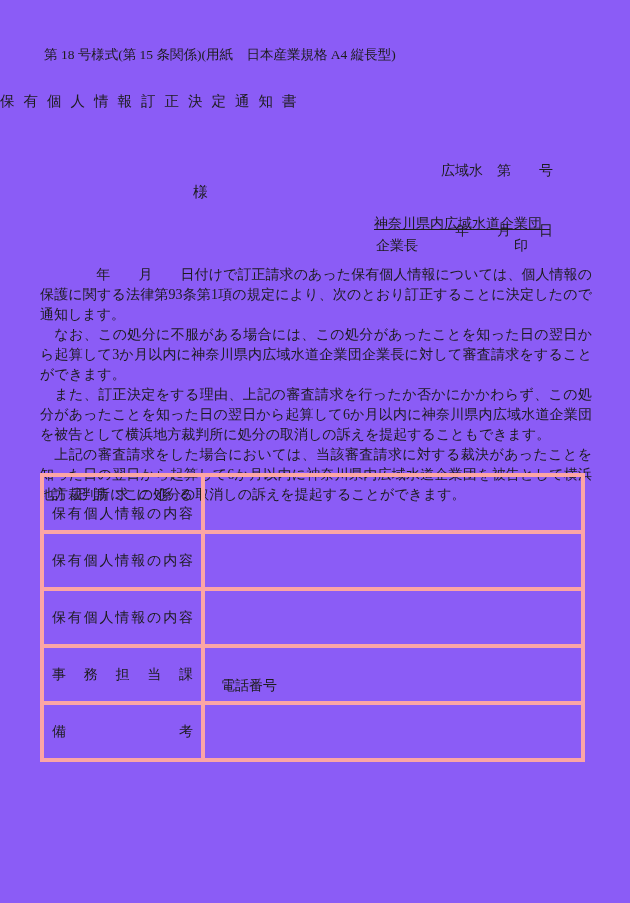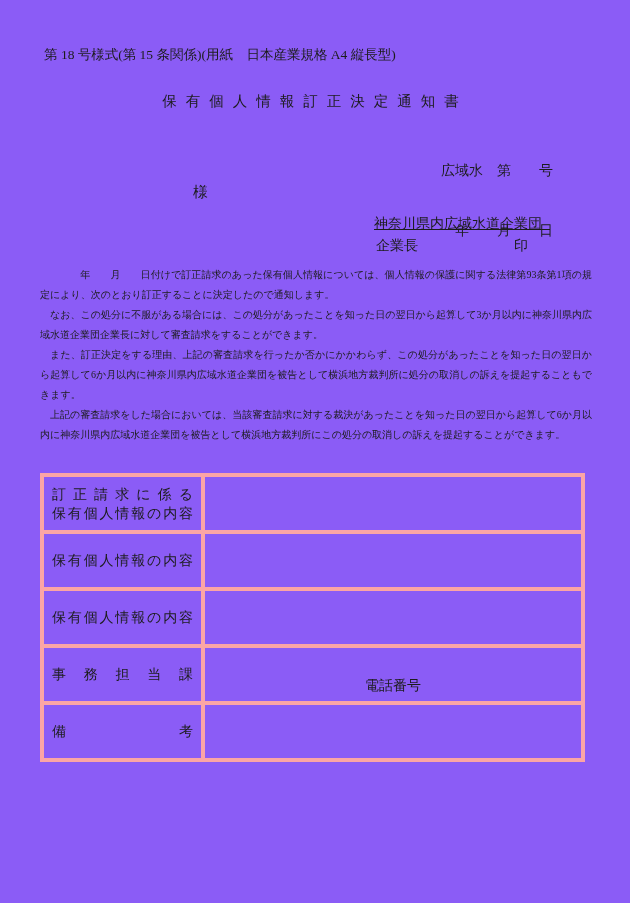--- a/index.html
+++ b/index.html
@@ -23,21 +23,21 @@
     font-size: 13.5px;
     line-height: 18px;
     white-space: pre;
   }
   .title {
     position: absolute;
     left: 0;
     right: 0;
     top: 91px;
     margin: 0;
-    text-align: center;
+    text-align: left;
     font-size: 14.5px;
     font-weight: normal;
     letter-spacing: 9px;
     line-height: 20px;
   }
   .ref-block {
     position: absolute;
     right: 77px;
     top: 121px;
     text-align: right;
@@ -69,21 +69,21 @@
     display: flex;
     justify-content: space-between;
     font-size: 14px;
     line-height: 20px;
   }
   .body-text {
     position: absolute;
     left: 40px;
     top: 265px;
     width: 552px;
-    font-size: 10px;
+    font-size: 14px;
     line-height: 20px;
     text-align: justify;
   }
   .body-text p {
     margin: 0;
   }
   .form-table {
     position: absolute;
     left: 40px;
     top: 473px;
@@ -95,21 +95,20 @@
     border: 4px solid #fca5a5;
     font-size: 14px;
     vertical-align: middle;
   }
   .form-table td.label-cell {
     width: 141px;
     padding: 6px 8px;
   }
   .form-table td.value-cell {
     padding: 6px 16px;
-    text-align: center;
   }
   .form-table tr {
     height: 57px;
   }
   .jline {
     display: block;
     text-align: justify;
     text-align-last: justify;
     line-height: 19px;
   }

